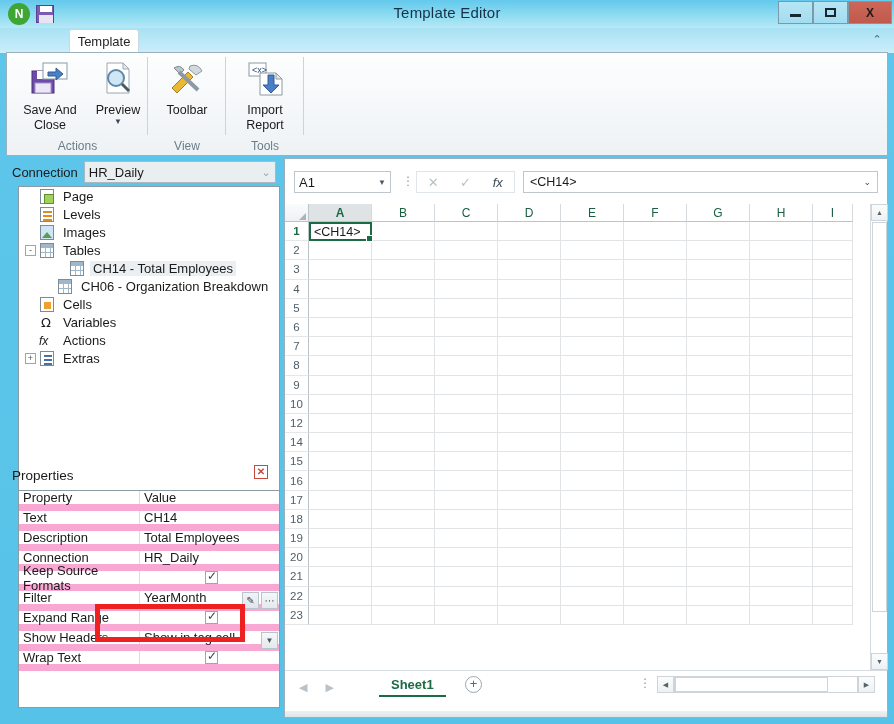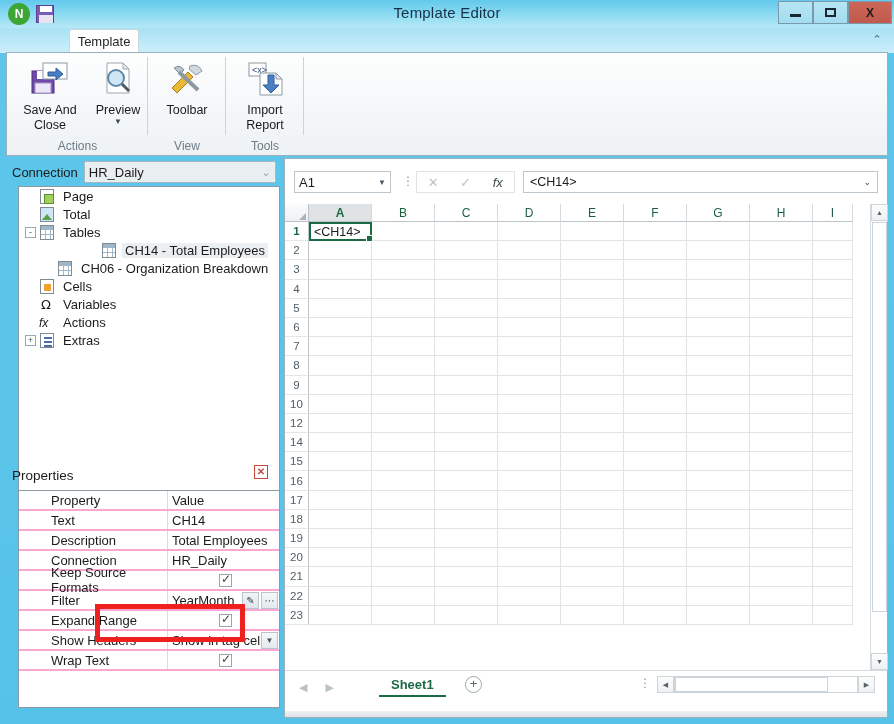--- a/index.html
+++ b/index.html
@@ -155,21 +155,21 @@
   .props-title { font-size: 13.5px; color: #1b1b1b; }
   .props-close {
     position: absolute; right: 12px; top: 3px; width: 14px; height: 14px;
     background: #fff; border: 1px solid #c4483c; color: #c4483c;
     font-size: 10px; line-height: 12px; text-align: center; font-weight: bold;
   }
   .gridwrap {
     position: absolute; left: 12px; top: 28px; width: 262px; height: 218px;
     border: 1px solid #8c9aa3; background: #fff; overflow: hidden;
   }
-  .prow { display: flex; height: 20px; border-bottom: 2px solid #f9a8d4; font-size: 13px; color:#1b1b1b;padding-left:28px; }
+  .prow { display: flex; height: 20px; border-bottom: 7px solid #f9a8d4; font-size: 13px; color:#1b1b1b; }
   .prow .pc1 { width: 121px; border-right: 1px solid #d7dde1; padding-left: 4px; display:flex; align-items:center; }
   .prow .pc2 { flex: 1; padding-left: 4px; display:flex; align-items:center; position: relative; }
   .prow.hdr { background: #fff; }
   .prow.hdr .pc1, .prow.hdr .pc2 { color: #1b1b1b; }
   .chk {
     width: 13px; height: 13px; border: 1px solid #9aa7ae; background: #fff;
     margin: 0 auto; position: relative;
   }
   .chk::after {
     content: "✓"; position: absolute; left: 1px; top: -3px;
@@ -410,39 +410,50 @@
     <div class="tnode" style="padding-left: 6px;">
           <span class="tspacer"></span>
           <span class="ticon">
             <span class="ic-page"></span>
           </span>
           <span class="tlabel">Page</span>
         </div>
         <div class="tnode" style="padding-left: 6px;">
           <span class="tspacer"></span>
           <span class="ticon">
+            <span class="ic-levels">
+              <i class="bar" style="top:3px"></i>
+              <i class="bar" style="top:7px"></i>
+              <i class="bar" style="top:11px"></i>
+            </span>
+          </span>
+          <span class="tlabel">Levels</span>
+        </div>
+        <div class="tnode" style="padding-left: 6px;">
+          <span class="tspacer"></span>
+          <span class="ticon">
             <span class="ic-images">
               <i class="mt"></i>
             </span>
           </span>
-          <span class="tlabel">Total</span>
+          <span class="tlabel">Images</span>
         </div>
         <div class="tnode" style="padding-left: 6px;">
           <span class="texp">-</span>
           <span class="ticon">
             <span class="ic-table">
               <i class="hdr"></i>
               <i class="vl" style="left:4px"></i>
               <i class="vl" style="left:9px"></i>
               <i class="hl" style="top:8px"></i>
             </span>
           </span>
           <span class="tlabel">Tables</span>
         </div>
-        <div class="tnode sel" style="padding-left: 36px; margin-left: 32px;">
+        <div class="tnode sel" style="padding-left: 36px;">
           <span class="tspacer"></span>
           <span class="ticon">
             <span class="ic-table">
               <i class="hdr"></i>
               <i class="vl" style="left:4px"></i>
               <i class="vl" style="left:9px"></i>
               <i class="hl" style="top:8px"></i>
             </span>
           </span>
           <span class="tlabel">CH14 - Total Employees</span>

